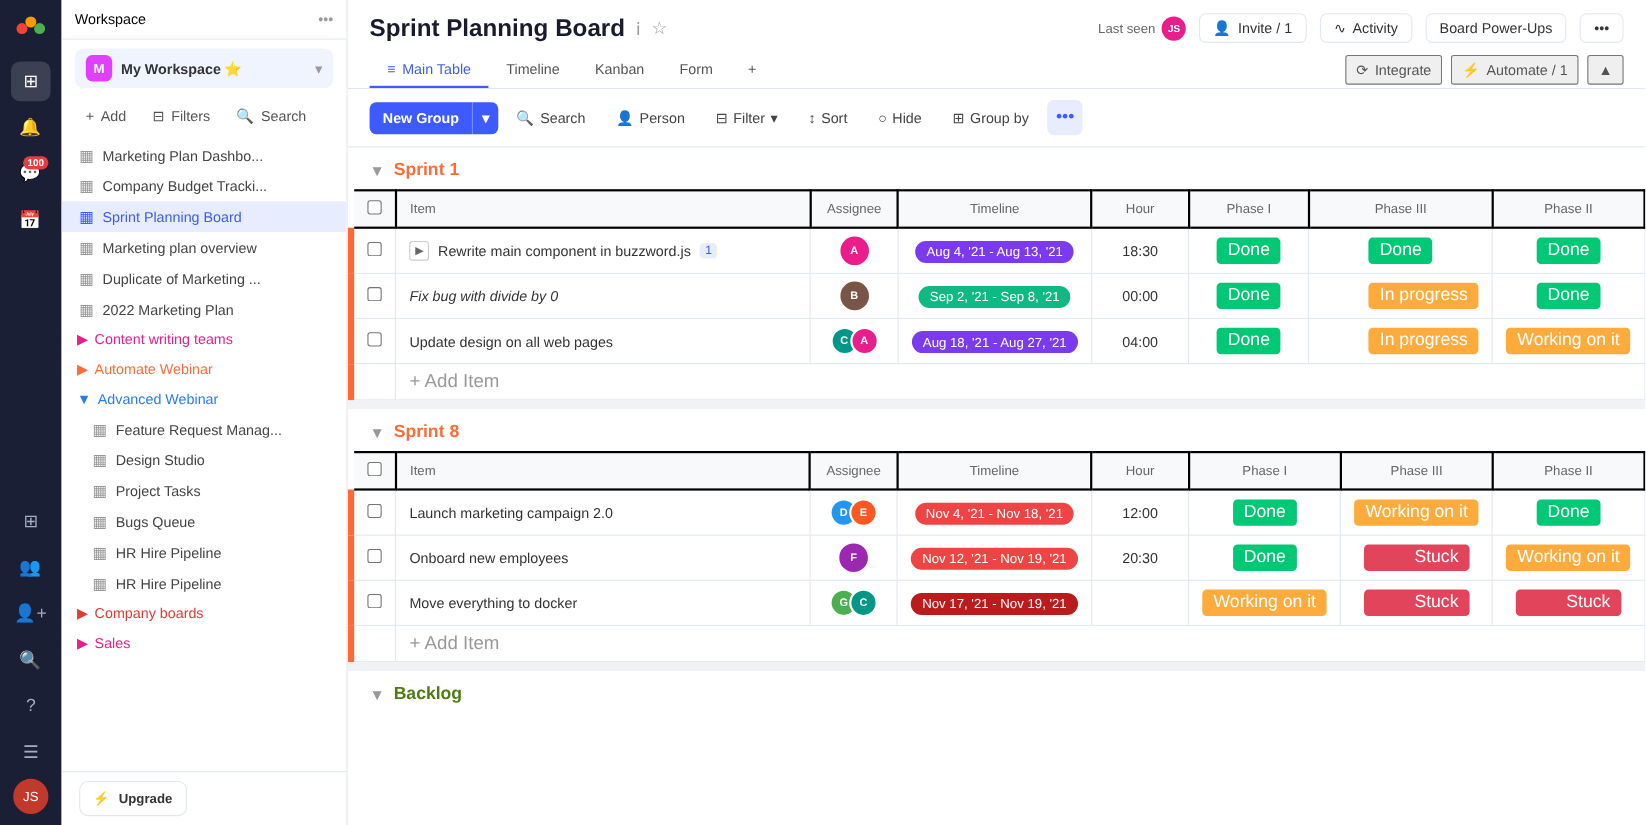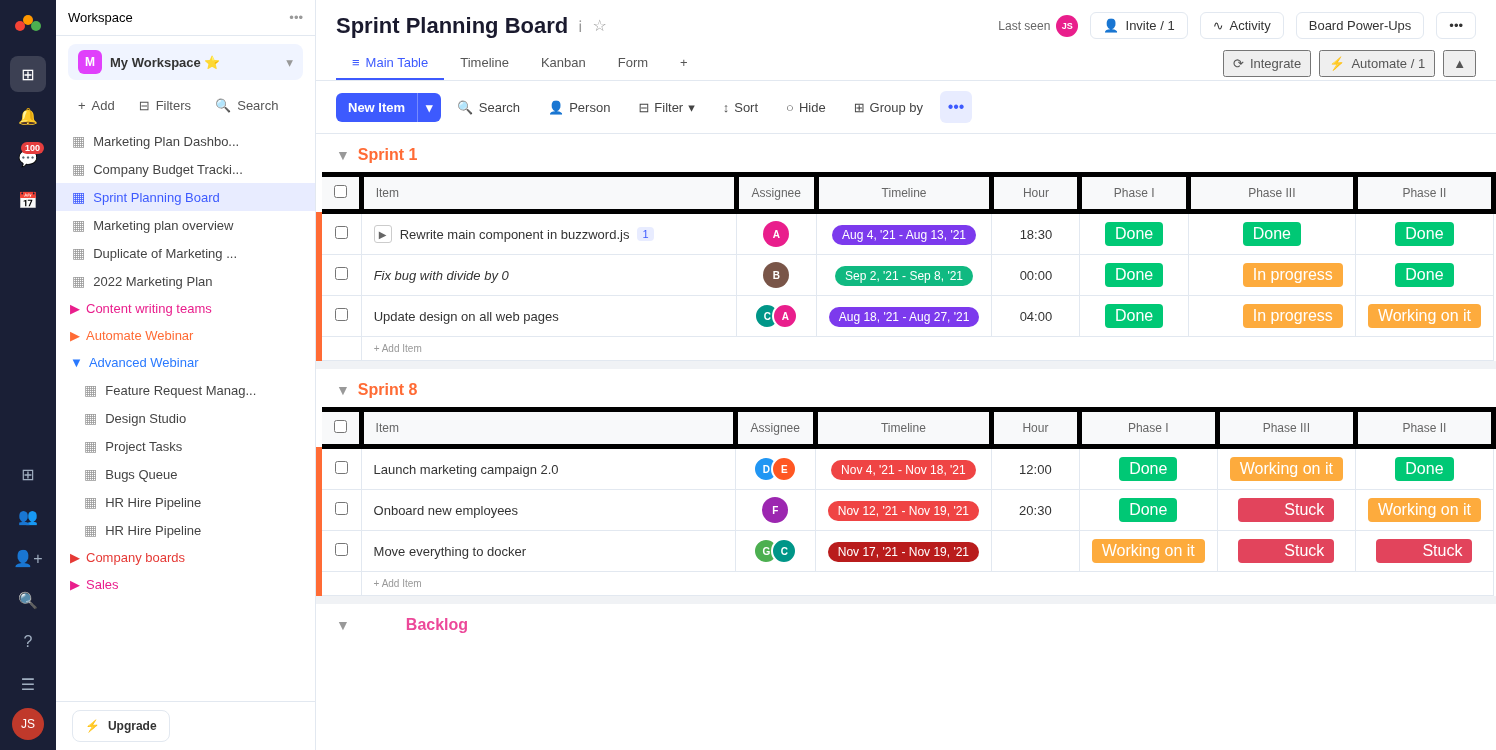--- a/index.html
+++ b/index.html
@@ -61,25 +61,25 @@
     .new-item-caret { padding: 7px 8px; border-left: 1px solid rgba(255,255,255,0.3); }
     .tool-btn { display: flex; align-items: center; gap: 5px; padding: 6px 10px; border-radius: 6px; background: none; border: 1px solid transparent; cursor: pointer; font-size: 13px; color: #444; }
     .more-btn { width: 32px; height: 32px; border-radius: 6px; background: #e8ecff; border: none; cursor: pointer; display: flex; align-items: center; justify-content: center; color: #3d5afe; font-size: 16px; }
 
     
     .table-area { flex: 1; overflow-y: auto; overflow-x: hidden; }
     .sprint-section { margin-bottom: 0; }
     .sprint-header { display: flex; align-items: center; gap: 8px; padding: 12px 20px 8px; }
     .sprint-title { font-size: 16px; font-weight: 700; cursor: pointer; }
     .sprint-title.orange { color: #ff6b35; }
-    .sprint-title.yellow { color: #ec4899; margin-left: 48px; }
+    .sprint-title.yellow { color: #4d7c0f; }
     .sprint-collapse { color: #999; cursor: pointer; font-size: 14px; }
 
     .data-table { width: 100%; border-collapse: collapse; }
-    .data-table th { background: #f8f9fa; font-size: 12px; font-weight: 500; color: #666; padding: 8px 12px; text-align: center; border: 5px solid #000000; }
+    .data-table th { background: #f8f9fa; font-size: 12px; font-weight: 500; color: #666; padding: 8px 12px; text-align: center; border: 2px solid #000000; }
     .data-table th.item-col { text-align: left; width: 380px; }
     .data-table td { padding: 7px 12px; border: 1px solid #e2e8f0; font-size: 13px; color: #333; }
     .expand-btn { width: 18px; height: 18px; border-radius: 3px; border: 1px solid #ccc; background: #fff; cursor: pointer; display: flex; align-items: center; justify-content: center; font-size: 10px; color: #666; flex-shrink: 0; }
     .add-sub-btn { opacity: 0; color: #999; font-size: 14px; cursor: pointer; }
     .number-badge { background: #e8ecff; color: #3d5afe; border-radius: 4px; padding: 1px 5px; font-size: 11px; }
     .assignee-cell { display: flex; align-items: center; justify-content: center; }
     .avatar { width: 26px; height: 26px; border-radius: 50%; overflow: hidden; display: inline-flex; align-items: center; justify-content: center; font-size: 10px; color: #fff; font-weight: 600; }
     .avatar-stack { display: flex; }
     .avatar-stack .avatar { margin-left: -8px; border: 2px solid #fff; }
     .avatar-stack .avatar:first-child { margin-left: 0; }
@@ -87,21 +87,21 @@
     .timeline-purple { background: #7c3aed; }
     .timeline-green { background: #10b981; }
     .timeline-red { background: #ef4444; }
     .timeline-orange { background: #b91c1c; }
     .hour-cell { text-align: center; color: #333; font-size: 13px; }
     .status-badge { border-radius: 4px; padding: 3px 10px; font-size: 16px; font-weight: 500; color: #fff; text-align: center; white-space: nowrap; display: inline-block; }
     .status-done { background: #00c875; }
     .status-inprogress { background: #fdab3d; margin-left: 42px; }
     .status-working { background: #fdab3d; }
     .status-stuck { background: #e2445c; padding-left: 46px; }
-    .add-item-row td { color: #999; font-size: 10px; cursor: pointer; padding: 6px 12px; }
+    .add-item-row td { color: #999; font-size: 17px; cursor: pointer; padding: 6px 12px; }
     .section-divider { height: 8px; background: #f0f2f5; }
 
     
     .av-pink { background: #e91e8c; }
     .av-brown { background: #795548; }
     .av-teal { background: #009688; }
     .av-blue { background: #2196f3; }
     .av-orange { background: #ff5722; }
     .av-purple { background: #9c27b0; }
     .av-green { background: #4caf50; }
@@ -299,21 +299,21 @@
           <span>⚡</span>
           <span>Automate / 1</span>
         </button>
         <button class="integrate-btn">▲</button>
       </div>
     </div>
   </div>
 
   <div class="toolbar">
     <button class="new-item-btn">
-      <span class="new-item-main">New Item</span>
+      <span class="new-item-main">New Group</span>
       <span class="new-item-caret">▾</span>
     </button>
     <button class="tool-btn">
       <span>🔍</span>
       <span>Search</span>
     </button>
     <button class="tool-btn">
       <span>👤</span>
       <span>Person</span>
     </button>

